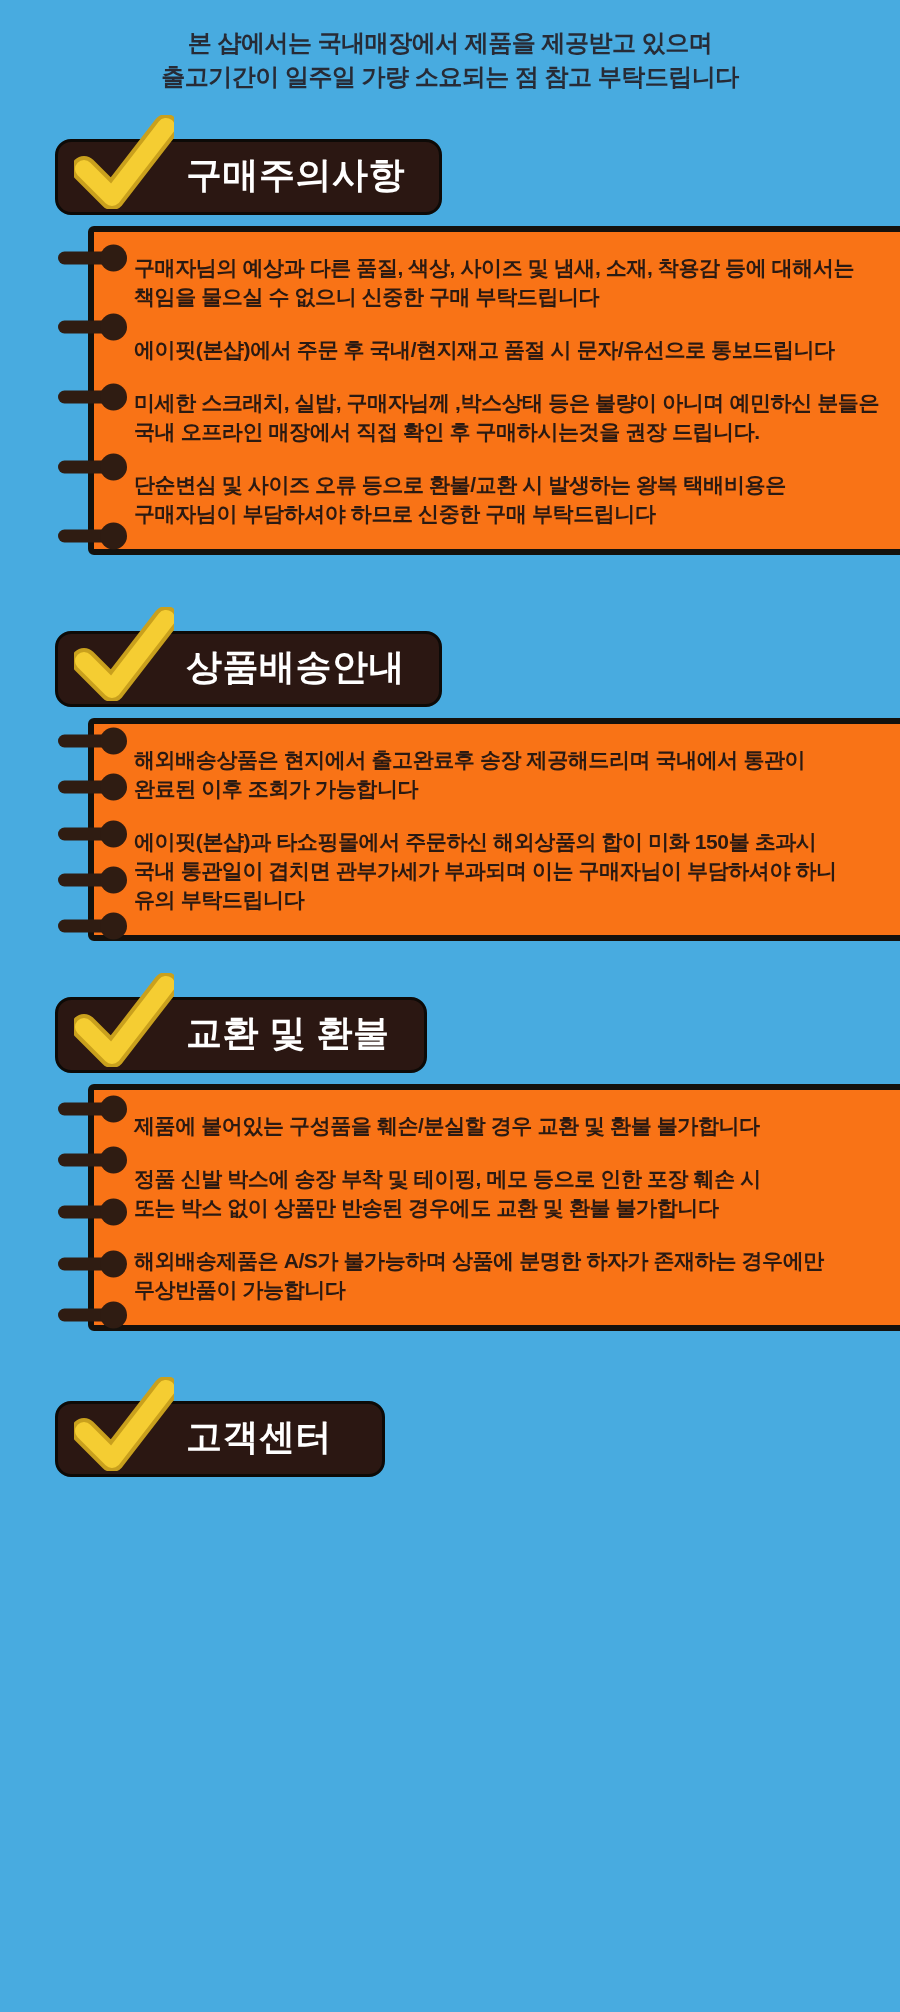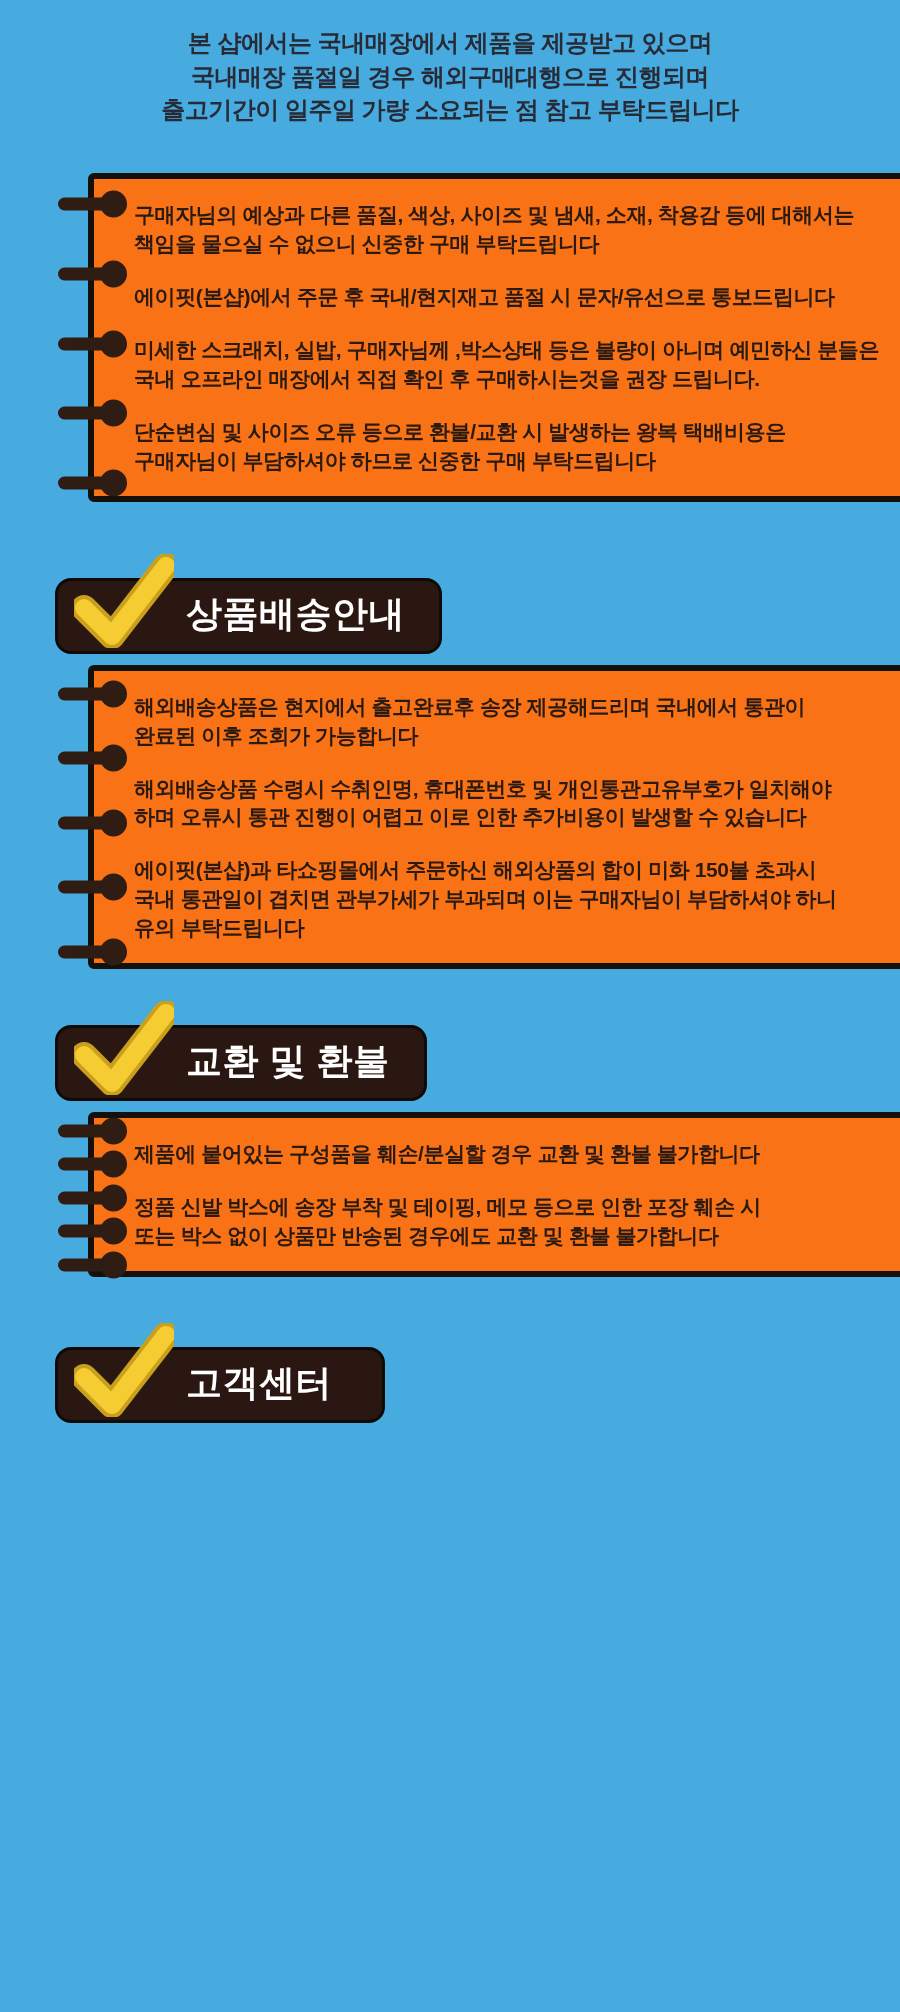--- a/index.html
+++ b/index.html
@@ -83,25 +83,33 @@
     margin-left: -16px;
   }
 </style>
 </head>
 <body>
 
 <div class="page">
 
   <div class="intro">
     <div>본 샵에서는 국내매장에서 제품을 제공받고 있으며</div>
-    <div>국내매장 품절일 경우 해외구매대행으로 진행되며</div>
     <div>출고기간이 일주일 가량 소요되는 점 참고 부탁드립니다</div>
   </div>
 
   <div class="section s1">
+    <div class="header-pill">
+      <span class="check">
+        <svg viewBox="0 0 100 94" width="100" height="94">
+          <path d="M10 54 L38 82 L92 12" fill="none" stroke="#c9a01d" stroke-width="26" stroke-linecap="round" stroke-linejoin="round"></path>
+          <path d="M10 54 L38 82 L92 12" fill="none" stroke="#f5cd32" stroke-width="18" stroke-linecap="round" stroke-linejoin="round"></path>
+        </svg>
+      </span>
+      <span>구매주의사항</span>
+    </div>
     <div class="notice-box">
       <div class="content">
           <p class="bullet">구매자님의 예상과 다른 품질, 색상, 사이즈 및 냄새, 소재, 착용감 등에 대해서는
 책임을 물으실 수 없으니 신중한 구매 부탁드립니다</p>
           <p class="bullet">에이핏(본샵)에서 주문 후 국내/현지재고 품절 시 문자/유선으로 통보드립니다</p>
           <p class="bullet">미세한 스크래치, 실밥, 구매자님께 ,박스상태 등은 불량이 아니며 예민하신 분들은
 국내 오프라인 매장에서 직접 확인 후 구매하시는것을 권장 드립니다.</p>
           <p class="bullet">단순변심 및 사이즈 오류 등으로 환불/교환 시 발생하는 왕복 택배비용은
 구매자님이 부담하셔야 하므로 신중한 구매 부탁드립니다</p>
         </div>
@@ -135,22 +143,20 @@
           <path d="M10 54 L38 82 L92 12" fill="none" stroke="#c9a01d" stroke-width="26" stroke-linecap="round" stroke-linejoin="round"></path>
           <path d="M10 54 L38 82 L92 12" fill="none" stroke="#f5cd32" stroke-width="18" stroke-linecap="round" stroke-linejoin="round"></path>
         </svg>
       </span>
       <span>상품배송안내</span>
     </div>
     <div class="notice-box">
       <div class="content">
           <p class="bullet">해외배송상품은 현지에서 출고완료후 송장 제공해드리며 국내에서 통관이
 완료된 이후 조회가 가능합니다</p>
-          <p class="bullet">해외배송상품 수령시 수취인명, 휴대폰번호 및 개인통관고유부호가 일치해야
-하며 오류시 통관 진행이 어렵고 이로 인한 추가비용이 발생할 수 있습니다</p>
           <p class="bullet">에이핏(본샵)과 타쇼핑몰에서 주문하신 해외상품의 합이 미화 150불 초과시
 국내 통관일이 겹치면 관부가세가 부과되며 이는 구매자님이 부담하셔야 하니
 유의 부탁드립니다</p>
         </div>
     <div class="pin" style="top: 8%;">
           <div class="pin-stem"></div>
           <div class="pin-head"></div>
         </div>
         <div class="pin" style="top: 30%;">
           <div class="pin-stem"></div>
@@ -179,20 +185,22 @@
           <path d="M10 54 L38 82 L92 12" fill="none" stroke="#f5cd32" stroke-width="18" stroke-linecap="round" stroke-linejoin="round"></path>
         </svg>
       </span>
       <span>교환 및 환불</span>
     </div>
     <div class="notice-box">
       <div class="content">
           <p class="bullet">제품에 붙어있는 구성품을 훼손/분실할 경우 교환 및 환불 불가합니다</p>
           <p class="bullet">정품 신발 박스에 송장 부착 및 테이핑, 메모 등으로 인한 포장 훼손 시
 또는 박스 없이 상품만 반송된 경우에도 교환 및 환불 불가합니다</p>
+          <p class="bullet">해외배송제품은 A/S가 불가능하며 상품에 분명한 하자가 존재하는 경우에만
+무상반품이 가능합니다</p>
         </div>
     <div class="pin" style="top: 8%;">
           <div class="pin-stem"></div>
           <div class="pin-head"></div>
         </div>
         <div class="pin" style="top: 30%;">
           <div class="pin-stem"></div>
           <div class="pin-head"></div>
         </div>
         <div class="pin" style="top: 52%;">

